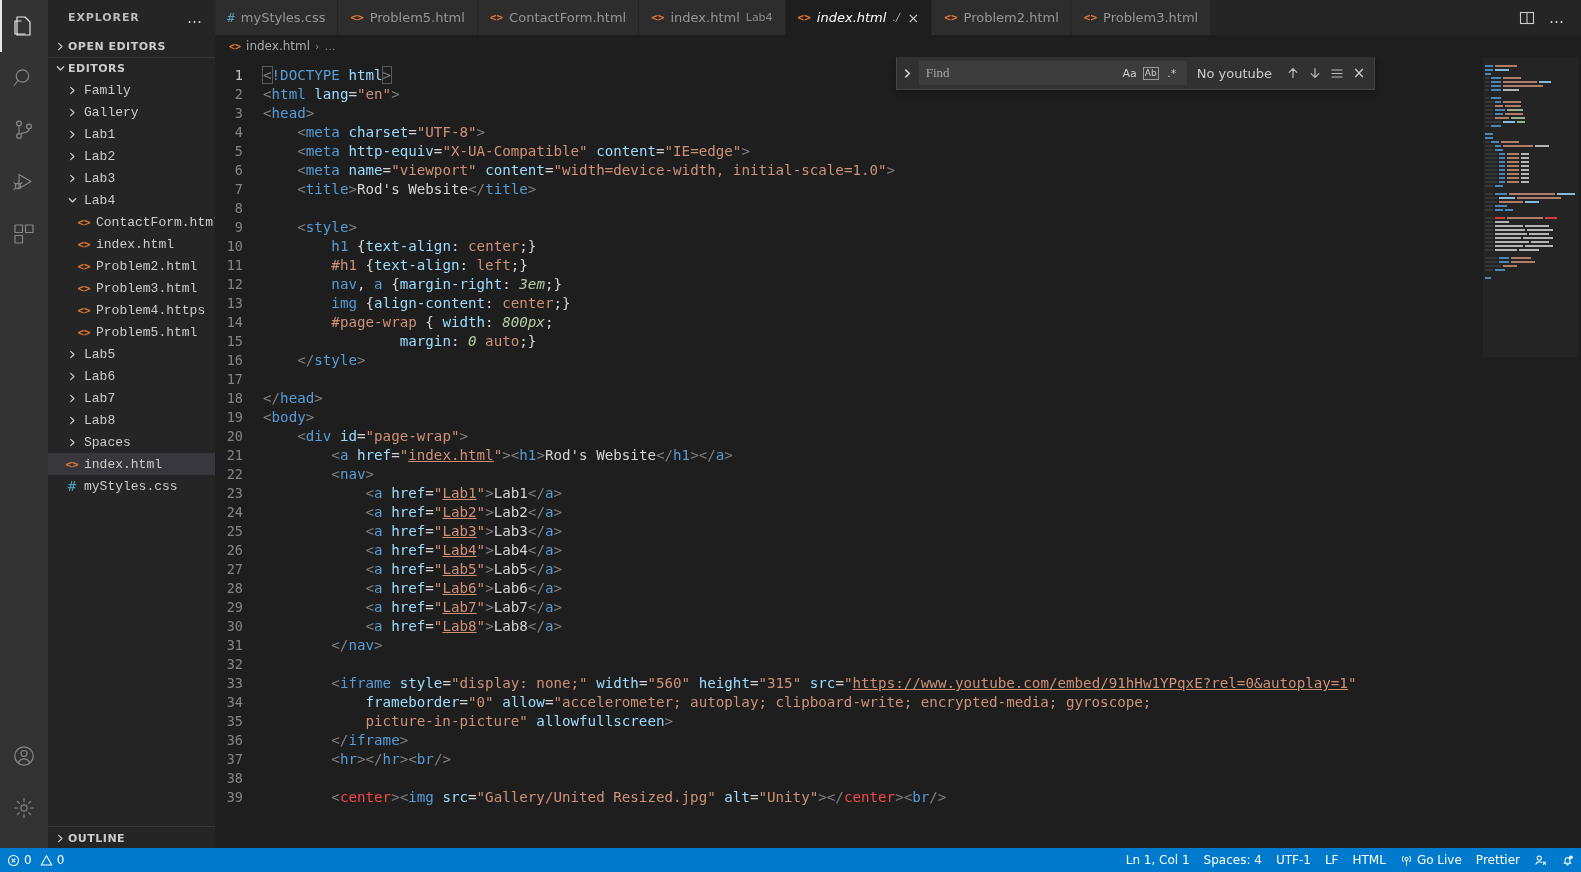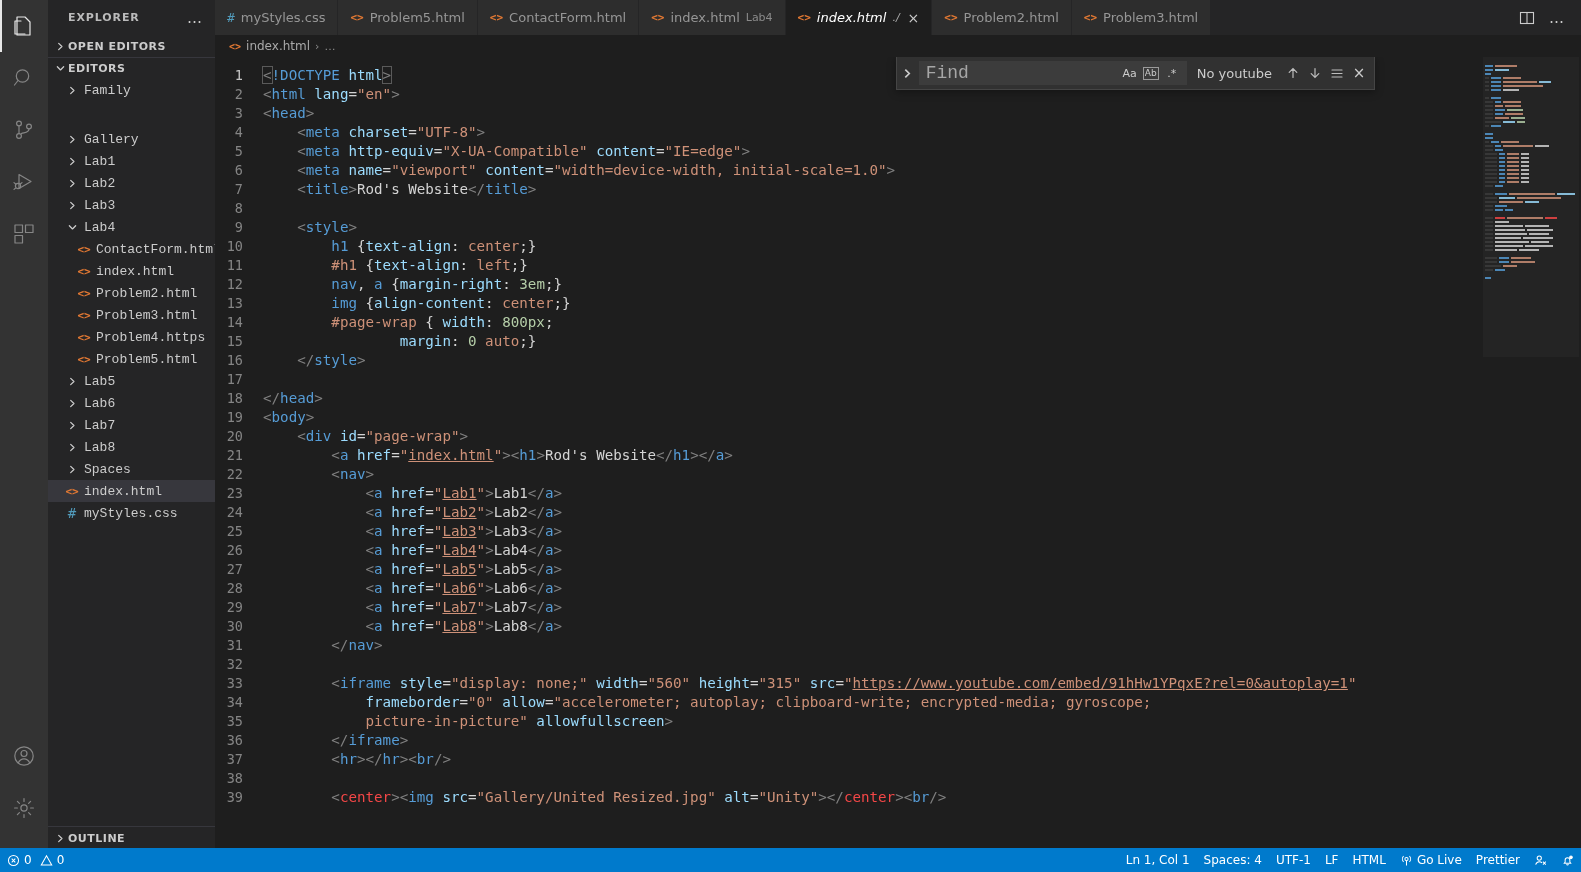--- a/index.html
+++ b/index.html
@@ -129,21 +129,21 @@
   .ln-code { color: #d4d4d4; position: relative; }
 
   
   .t-tag   { color: #569cd6; }
   .t-ang   { color: #808080; }
   .t-attr  { color: #9cdcfe; }
   .t-str   { color: #ce9178; }
   .t-txt   { color: #d4d4d4; }
   .t-red   { color: #f44747; }
   .t-link  { color: #ce9178; text-decoration: underline; text-decoration-color: #ce9178; }
-  .t-num   { color: #b5cea8; }
+  .t-num   { color: #b5cea8; font-style: italic; }
 
   .cursor-box { outline: 1px solid #5a5a5a; }
 
   
   .minimap { width: 98px; flex: 0 0 98px; background: #1e1e1e; position: relative; overflow: hidden; padding-top: 8px;}
   .mm-line { height: 3px; margin-bottom: 1px; display: flex; gap: 2px; padding-left: 2px; }
   .mm-seg { height: 2px; opacity: .82; }
   .mm-slider { position:absolute; top:0; left:0; right:0; height: 300px; background: rgba(121,121,121,0.08); }
   .mm-scroll-dec { position: absolute; right: 0; top: 0; width: 2px; height: 100%; background: #1e1e1e; }
 
@@ -153,21 +153,21 @@
     background: #313131; border: 1px solid #454545; border-top: none;
     display: flex; align-items: center; padding: 0 4px 0 0;
     box-shadow: 0 2px 8px rgba(0,0,0,.36);
   }
   .find-toggle { width: 22px; height: 33px; display:flex; align-items:center; justify-content:center; cursor:pointer; }
   .find-toggle svg { width: 11px; height: 11px; stroke: #cccccc; stroke-width: 1.5; fill: none; }
   .find-input {
     width: 268px; height: 24px; background: #3c3c3c; border: 1px solid #3c3c3c;
     display: flex; align-items: center; padding: 0 4px 0 6px;
   }
-  .find-ph { color: #a6a6a6; font-size: 18px; flex: 1 1 auto; font-family: Liberation Mono, monospace; }
+  .find-ph { color: #a6a6a6; font-size: 13px; flex: 1 1 auto; font-family: Liberation Serif, serif; }
   .fopt { width: 20px; height: 20px; display:flex; align-items:center; justify-content:center; cursor: pointer; color:#cccccc; font-size: 11px; font-family:"DejaVu Sans", sans-serif;}
   .fopt.boxed { border: 1px solid #9a9a9a; width: 16px; height: 13px; font-size:9px; margin: 0 3px;}
   .find-results { color: #cccccc; font-size: 13px; margin: 0 10px 0 10px; white-space: nowrap; font-family:"DejaVu Sans", sans-serif;}
   .fbtn { width: 22px; height: 22px; display:flex; align-items:center; justify-content:center; cursor:pointer; }
   .fbtn svg { width: 14px; height: 14px; stroke: #bdbdbd; fill:none; stroke-width: 1.2; stroke-linecap: round;}
   .fbtn .x { color: #cccccc; font-size: 15px; line-height: 12px; }
 
   
   .statusbar {
     height: 24px; background: #007acc; display: flex; align-items: center;
@@ -265,21 +265,21 @@
         </div>
         <div id="tree">
             <div class="trow" style="padding-left: 16px;">
               <span class="ficon">
                 <svg viewBox="0 0 10 10" style="width:9px;height:9px;stroke:#ccc;fill:none;stroke-width:1.4;stroke-linecap:round;stroke-linejoin:round">
                   <path d="M3 1.5 6.6 5 3 8.5"></path>
                 </svg>
               </span>
               <span class="label">Family</span>
             </div>
-            <div class="trow" style="padding-left: 16px; margin-top: 27px;">
+            <div class="trow" style="padding-left: 16px;">
               <span class="ficon">
                 <svg viewBox="0 0 10 10" style="width:9px;height:9px;stroke:#ccc;fill:none;stroke-width:1.4;stroke-linecap:round;stroke-linejoin:round">
                   <path d="M3 1.5 6.6 5 3 8.5"></path>
                 </svg>
               </span>
               <span class="label">Gallery</span>
             </div>
             <div class="trow" style="padding-left: 16px;">
               <span class="ficon">
                 <svg viewBox="0 0 10 10" style="width:9px;height:9px;stroke:#ccc;fill:none;stroke-width:1.4;stroke-linecap:round;stroke-linejoin:round">

